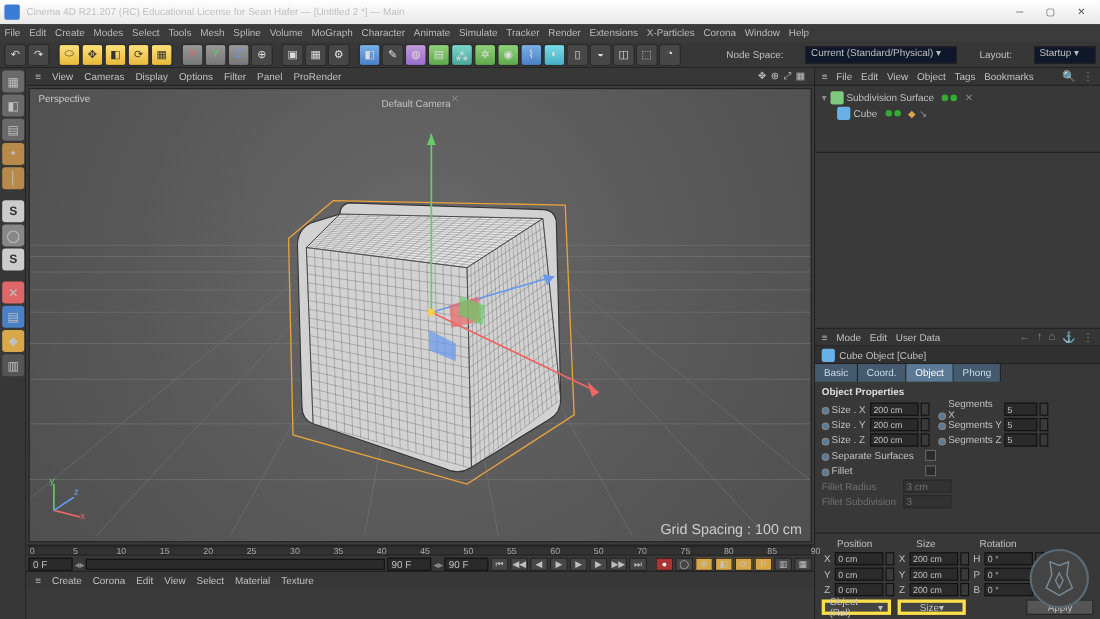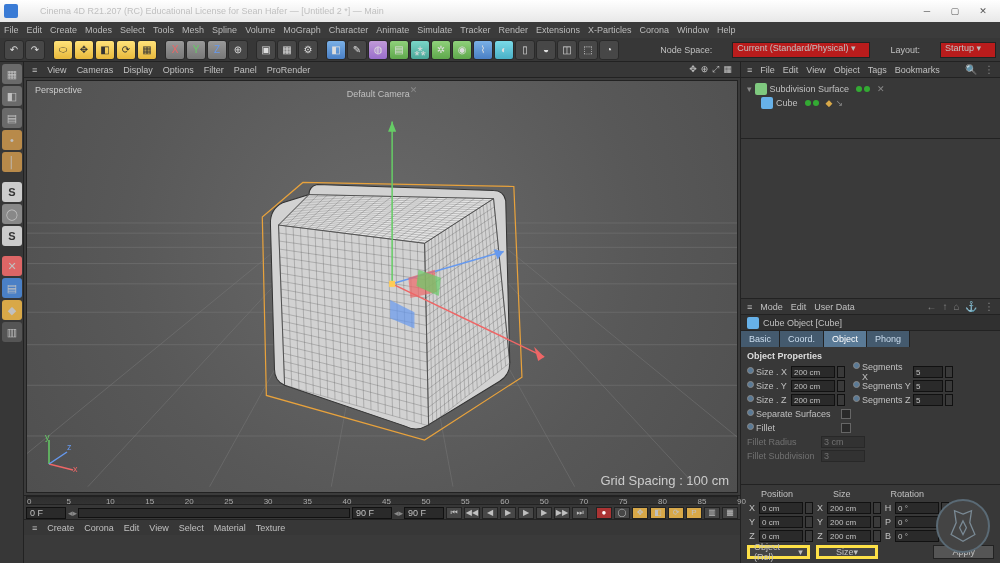--- a/index.html
+++ b/index.html
@@ -1,35 +1,35 @@
 <!DOCTYPE html>
 <html><head>
 <meta charset="utf-8">
 <style>
 * { margin:0; padding:0; box-sizing:border-box; font-family:Tahoma,Arial,sans-serif; font-size:9px; color:#c0c0c0; user-select:none; }
 body { background:#444; width:1000px; height:563px; overflow:hidden; position:relative; }
-.titlebar { height:22px; background:linear-gradient(#fff,#e8e8e8); display:flex; align-items:center; padding:0 4px; color:#333;gap:16px; }
+.titlebar { height:22px; background:linear-gradient(#fff,#e8e8e8); display:flex; align-items:center; padding:0 4px; color:#333; }
 .titlebar .t-icon { width:14px; height:14px; background:#3a7bd5; border-radius:2px; margin-right:6px; }
 .titlebar .spacer { flex:1; }
 .titlebar .winbtns { display:flex; gap:2px; }
 .titlebar .winbtn { width:26px; height:18px; display:flex; align-items:center; justify-content:center; color:#555;}
 .menubar { height:16px; background:#3b3b3b; display:flex; align-items:center; padding:0 4px; gap:8px; }
 .menubar span { color:#bbb; font-size:9px; }
 .toolbar { height:24px; background:#373737; display:flex; align-items:center; padding:0 4px; gap:1px; border-bottom:1px solid #222;}
 .tbtn { width:20px; height:20px; background:#474747; border-radius:3px; display:flex; align-items:center; justify-content:center; font-size:10px; color:#ddd; border:1px solid #2a2a2a;}
 .tbtn.yellow { background:linear-gradient(#ffe27a,#e8b93c); color:#333; }
 .tbtn.blue { background:linear-gradient(#7ab0e6,#4a80c6); }
 .tbtn.green { background:linear-gradient(#8fd17a,#5fa84c); }
 .tbtn.purple { background:linear-gradient(#c09ad8,#9a6ecc); }
 .tbtn.grey { background:linear-gradient(#999,#777); }
 .tbtn.teal { background:linear-gradient(#7ad6c8,#4aa698); }
 .tbtn.cyan { background:linear-gradient(#7adae8,#4ab0c6); }
 .sep { width:6px; }
 .nodespace { margin-left:auto; display:flex; align-items:center; gap:20px; }
-.nodespace select, .dd { background:#b91c1c; color:#bbb; border:1px solid #222; height:16px; font-size:9px; padding:0 14px 12px 4px; }
+.nodespace select, .dd { background:#0f172a; color:#bbb; border:1px solid #222; height:16px; font-size:9px; padding:0 14px 12px 4px; }
 .main { display:flex; height:calc(563px - 22px - 16px - 24px); }
 .leftpal { width:24px; background:#373737; display:flex; flex-direction:column; gap:2px; padding:2px; border-right:1px solid #222;}
 .leftpal .pbtn { width:20px; height:20px; border-radius:3px; display:flex; align-items:center; justify-content:center; font-size:11px; }
 .viewport-wrap { flex:1; display:flex; flex-direction:column; background:#3b3b3b; }
 .vp-row { height:16px; background:#373737; display:flex; align-items:center; gap:10px; padding:0 8px; border-bottom:1px solid #222;}
 .vp-row .r { margin-left:auto; display:flex; gap:4px; }
 .viewport { flex:1; position:relative; background:radial-gradient(circle at 50% 40%, #6a6a6a, #585858 60%, #4f4f4f); margin:2px; border:1px solid #222; overflow:hidden;}
 .persp-label { position:absolute; top:4px; left:8px; font-size:9px; color:#ccc; }
 .camera-label { position:absolute; top:4px; left:50%; transform:translateX(-50%); font-size:9px; color:#ccc; }
 .grid-txt { position:absolute; bottom:4px; right:8px; font-size:13px; color:#ccc; }
@@ -53,21 +53,21 @@
 .attrs { border-top:1px solid #222; flex:1; display:flex; flex-direction:column; }
 .attrs .hdr2 { height:16px; background:#353535; display:flex; align-items:center; gap:8px; padding:0 6px; border-bottom:1px solid #222;}
 .cubeobj { height:16px; display:flex; align-items:center; gap:4px; padding:0 6px; background:#303030; border-bottom:1px solid #222;}
 .cubeobj .cicon{ width:12px;height:12px;background:#67b1e8;border-radius:2px;}
 .tabs { display:flex; height:16px; }
 .tab { padding:0 8px; display:flex; align-items:center; background:#445a6e; border-right:1px solid #222; font-size:9px; color:#cde;}
 .tab.active { background:#5a7a96; color:#fff; }
 .propgrid { padding:4px 6px; }
 .propgrid h4 { font-size:9px; font-weight:bold; color:#ddd; margin-bottom:4px; }
 .proprow { display:flex; align-items:center; height:14px; gap:2px; }
-.proprow .lbl { width:42px; display:flex; align-items:flex-start; gap:2px;}
+.proprow .lbl { width:42px; display:flex; align-items:flex-end; gap:2px;}
 .proprow .rad { width:7px; height:7px; border-radius:50%; border:1px solid #888; background:#5a7a96;}
 .numfield { width:44px; height:12px; background:#2a2a2a; border:1px solid #111; padding:0 2px; font-size:8px; display:flex; align-items:center;}
 .spin { width:8px; height:12px; background:#3a3a3a; border:1px solid #111; display:flex; flex-direction:column;}
 .spin div{flex:1;}
 .chk { width:10px; height:10px; border:1px solid #666; background:#2a2a2a;}
 .coords { padding:4px 6px; border-top:1px solid #222;}
 .coords .hrow { display:flex; gap:40px; padding:0 14px 2px;}
 .coords .crow { display:flex; align-items:center; gap:2px; height:14px;}
 .coords .crow .ax { width:10px; text-align:center;}
 .selectbox { height:14px; background:#444; border:3px solid #fde047; display:flex; align-items:center; padding:0 4px; font-size:8px; width:66px; justify-content:center;}

